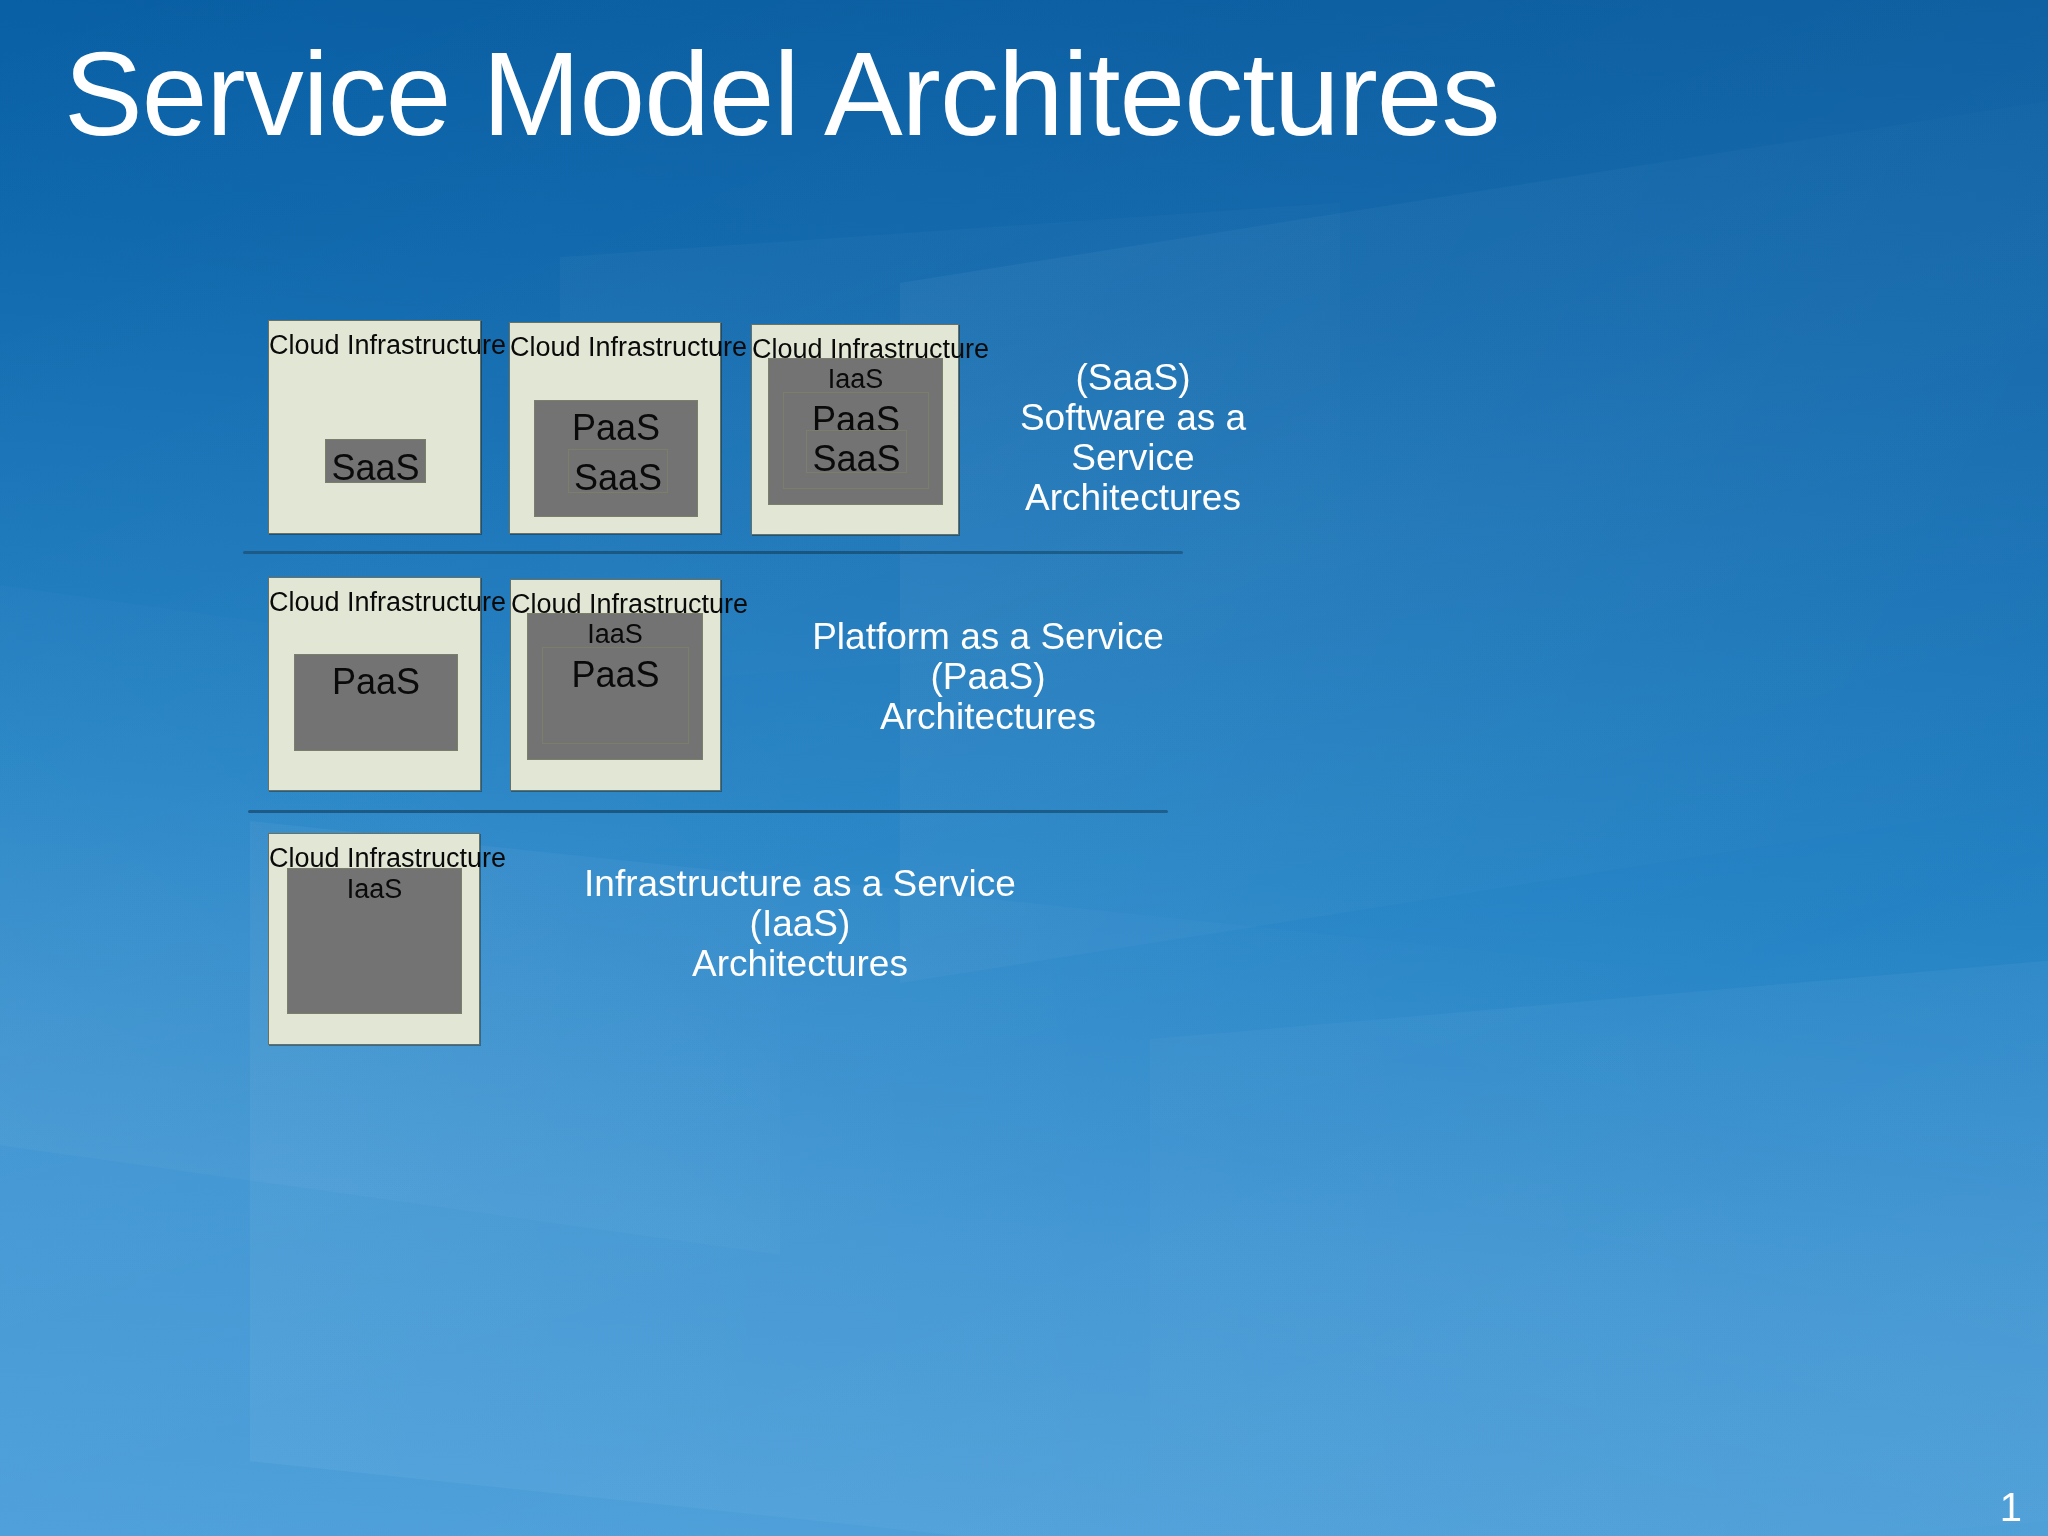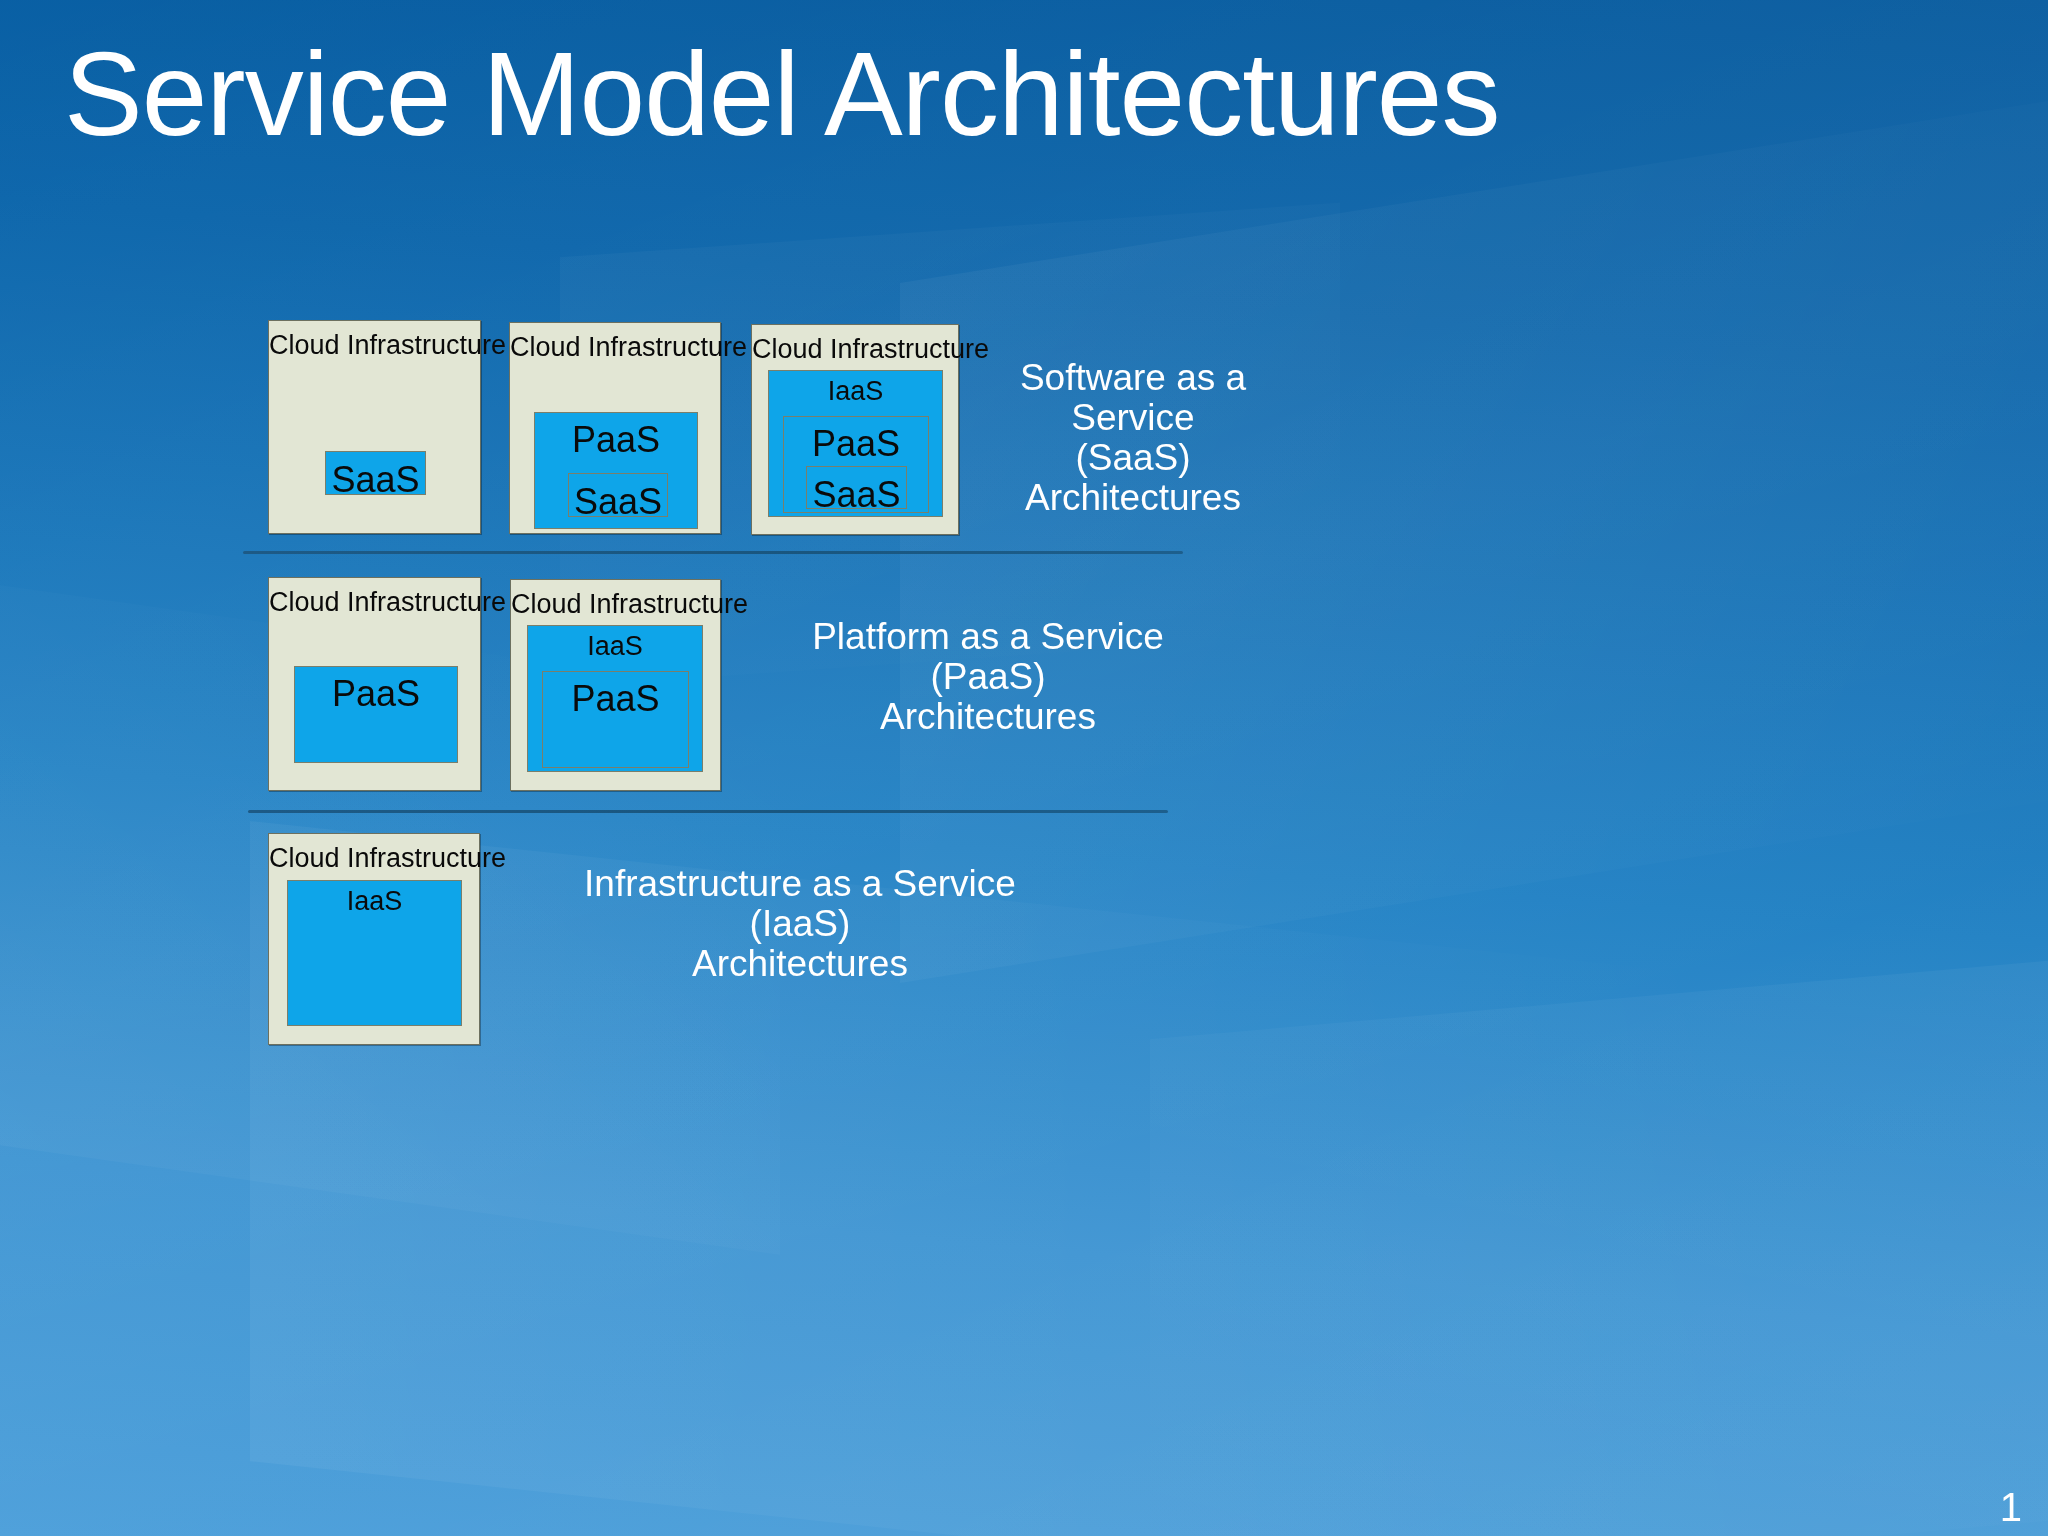--- a/index.html
+++ b/index.html
@@ -62,24 +62,23 @@
   
   .outer-box {
     position: absolute;
     background: #e2e6d4;
     border: 1px solid #6c705f;
     box-shadow: 1px 1px 0 rgba(0,0,0,0.30);
     box-sizing: border-box;
   }
   .inner-box {
     position: absolute;
-    background: #0ea5e9;
+    background: #737373;
     border: 1px solid #7a7f6b;
     box-sizing: border-box;
-    margin-top: 12px;
   }
   .box-label {
     position: absolute;
     left: 0;
     right: 0;
     text-align: center;
     color: #0a0a0a;
     font-family: "Liberation Sans", sans-serif;
     white-space: nowrap;
   }
@@ -153,22 +152,22 @@
       <div class="inner-box" style="left:14px; top:33px; width:146px; height:97px;">
         <div class="box-label lbl-paas">PaaS</div>
         <div class="inner-box" style="left:22px; top:37px; width:101px; height:43px;">
           <div class="box-label lbl-saas">SaaS</div>
         </div>
       </div>
     </div>
   </div>
 
   <div class="caption" style="left:968px; top:358px; width:330px;">
+    <div>(SaaS)</div>
     <div>Software as a Service</div>
-    <div>(SaaS)</div>
     <div>Architectures</div>
   </div>
 
   <div class="divider" style="left:243px; top:551px; width:940px;"></div>
 
   <div class="outer-box" style="left:268px; top:577px; width:213px; height:214px;">
     <div class="box-label lbl-ci">Cloud Infrastructure</div>
     <div class="inner-box" style="left:25px; top:76px; width:164px; height:97px;">
       <div class="box-label lbl-paas">PaaS</div>
     </div>

